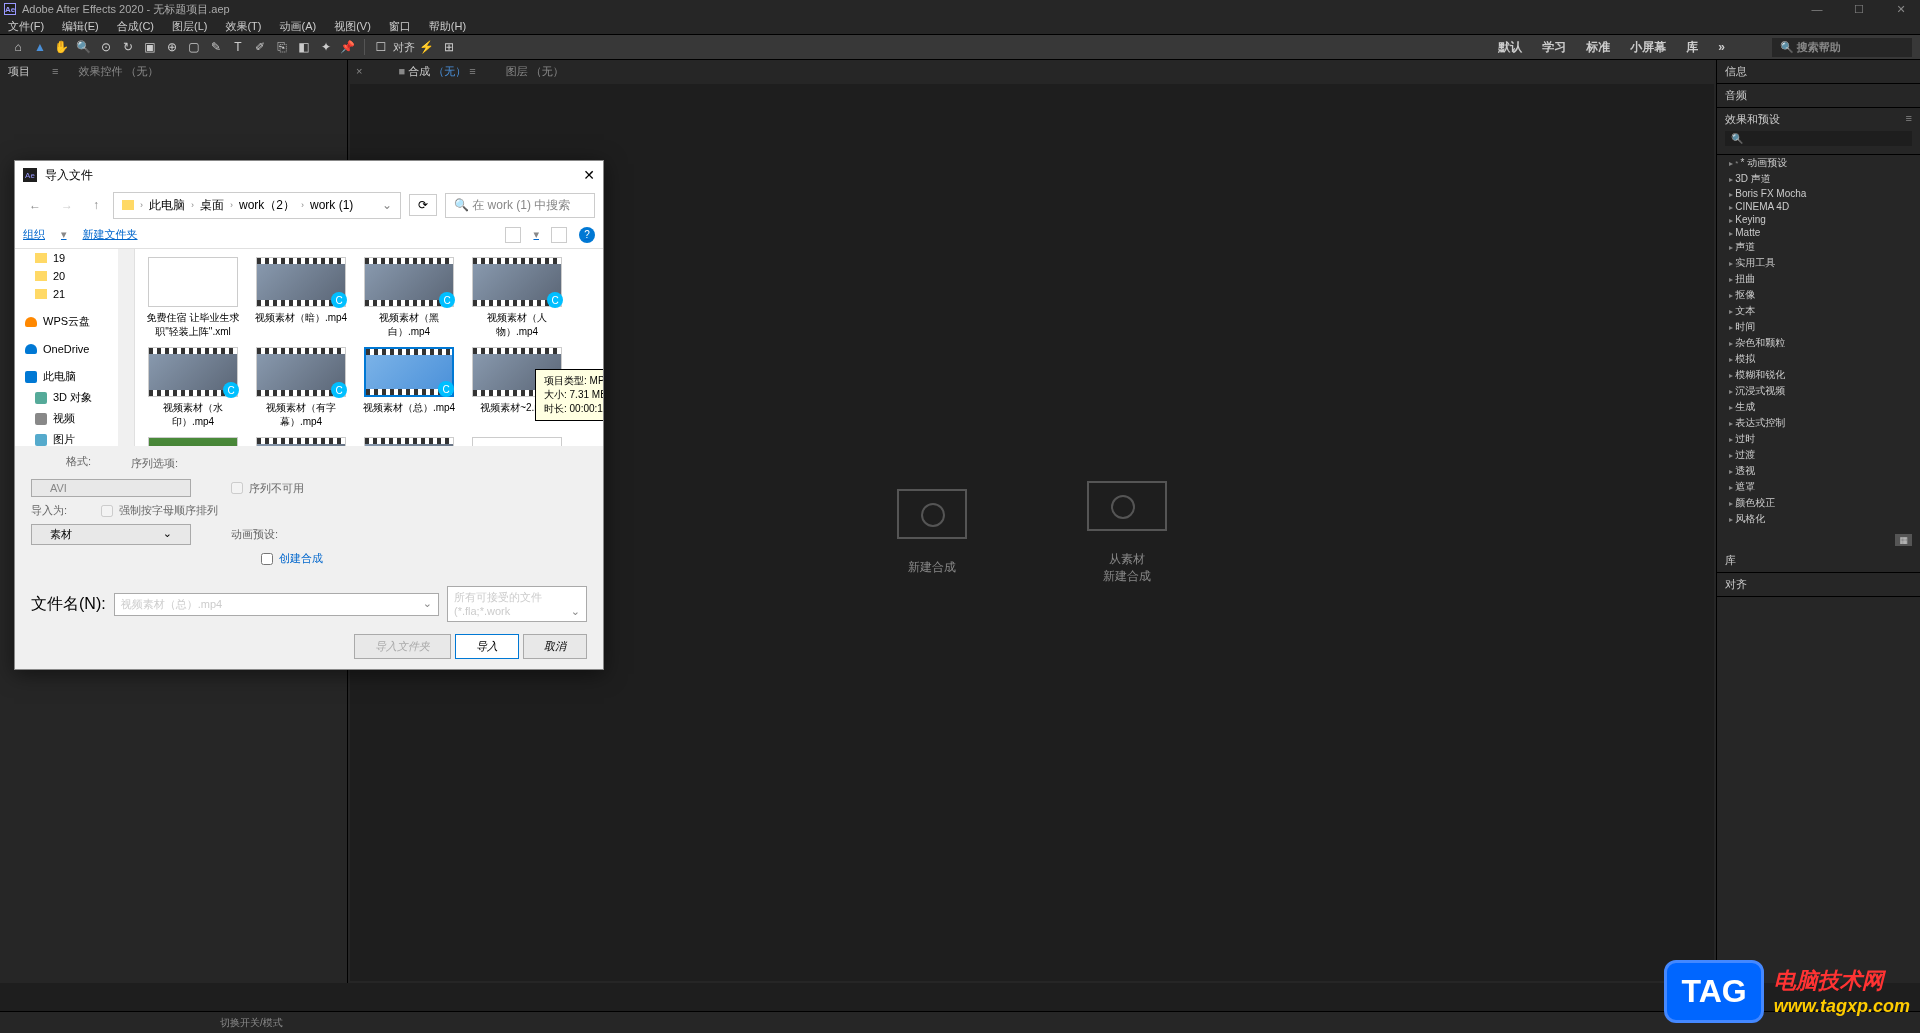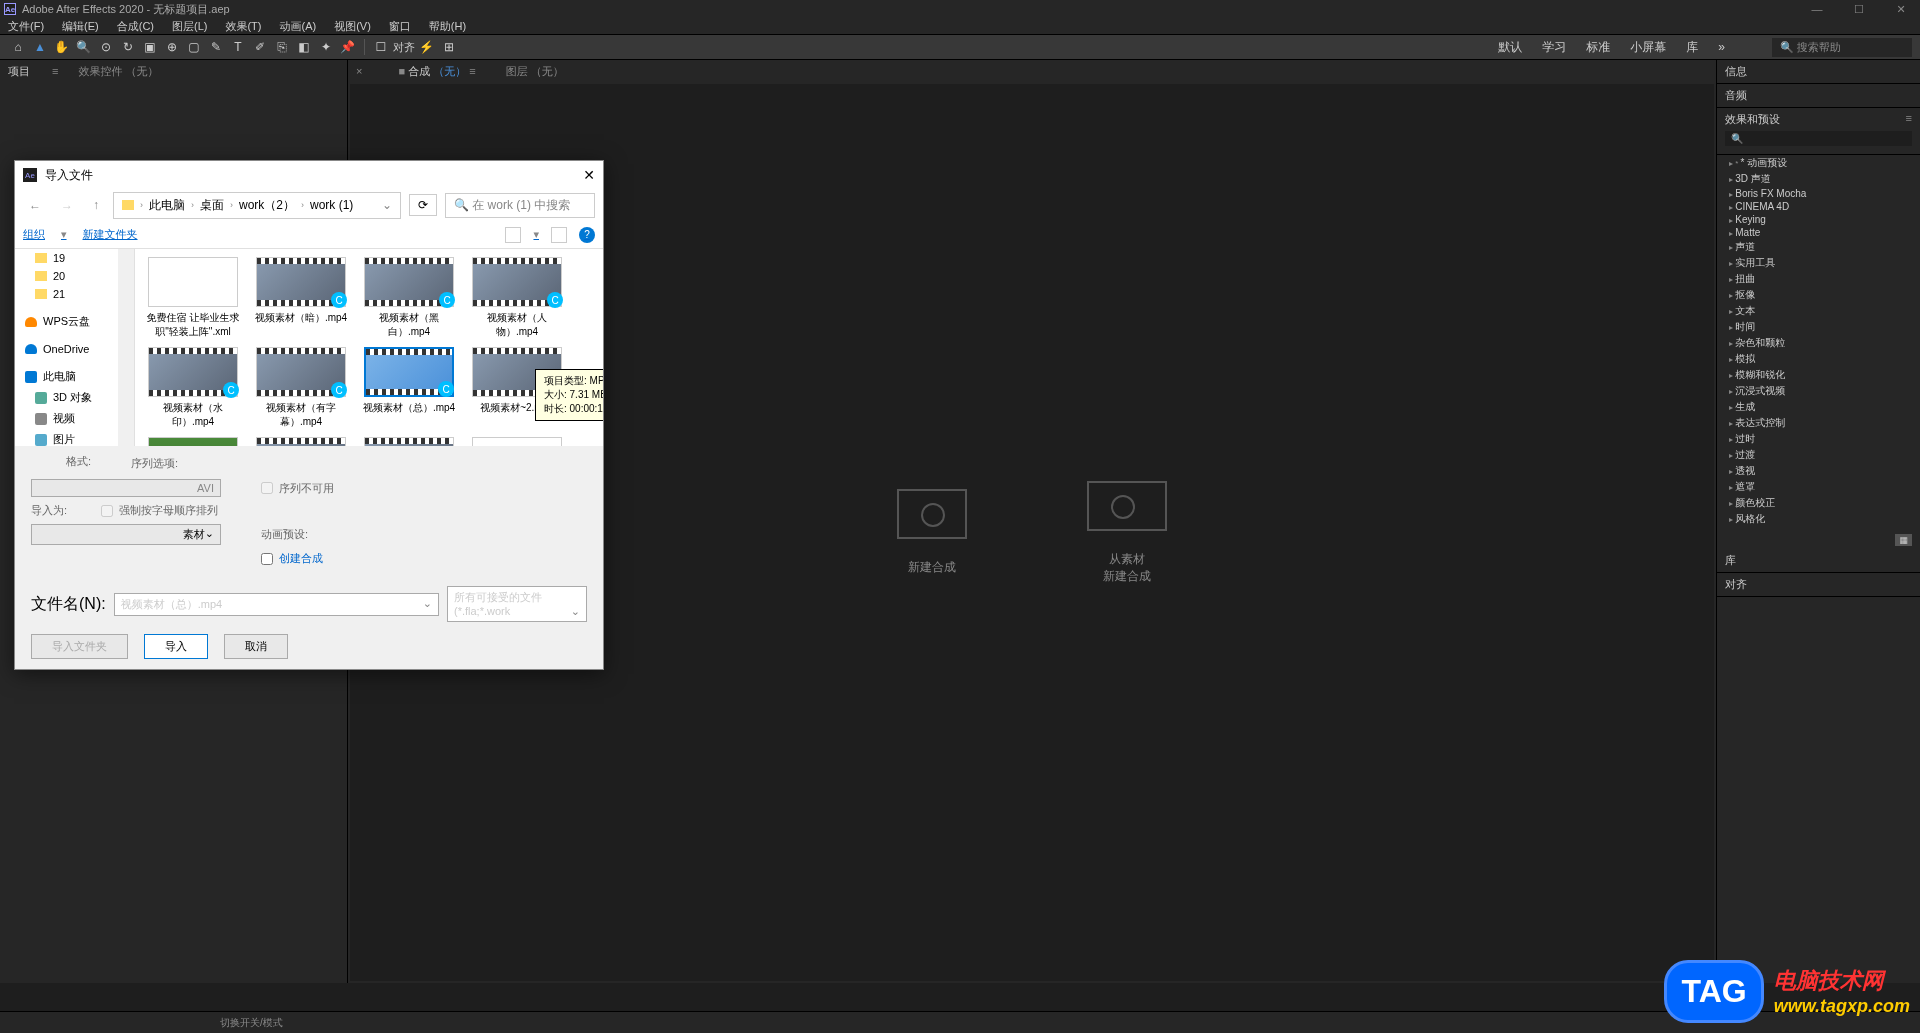--- a/index.html
+++ b/index.html
@@ -12,21 +12,21 @@
 .titlebar .win-btn { width: 30px; text-align: center; color: #888; }
 
 
 .menubar { height: 16px; background: #262626; display: flex; align-items: center; padding: 0 8px; font-size: 11px; gap: 18px; color: #ccc; }
 
 
 .toolbar { height: 26px; background: #383838; display: flex; align-items: center; padding: 0 8px; gap: 2px; border-top: 1px solid #000; border-bottom: 1px solid #000; }
 .tool-btn { width: 20px; height: 20px; display: flex; align-items: center; justify-content: center; color: #ccc; font-size: 12px; }
 .tool-btn.active { color: #4a90d9; }
 .tool-sep { width: 1px; height: 16px; background: #555; margin: 0 4px; }
-.toolbar-right { margin-left: auto; display: flex; align-items: center; gap: 20px; font-size: 12px; color: #ccc; }
+.toolbar-right { margin-left: auto; display: flex; align-items: center; gap: 20px; font-size: 12px; color: #ccc; font-weight: bold; }
 .search-box { background: #262626; padding: 2px 8px; width: 140px; color: #888; font-size: 11px; margin-left: 27px; }
 
 
 .main { display: flex; height: calc(100% - 110px); }
 .left-panel { width: 348px; background: #262626; border-right: 1px solid #000; }
 .panel-tabs { height: 22px; display: flex; align-items: center; padding: 0 8px; gap: 20px; font-size: 11px; color: #888; }
 .panel-tabs .tab { color: #ccc; }
 .panel-tabs .menu-icon { margin-left: 2px; color: #888; }
 
 .center-panel { flex: 1; background: #262626; display: flex; flex-direction: column; }
@@ -80,36 +80,36 @@
 .file-thumb.chart { background: #fff; }
 .film-strip { position: absolute; top: 0; left: 0; right: 0; height: 6px; background: repeating-linear-gradient(90deg, #333 0, #333 4px, #fff 4px, #fff 8px); }
 .film-strip.bottom { top: auto; bottom: 0; }
 .c-badge { position: absolute; bottom: -2px; right: -2px; width: 16px; height: 16px; background: #00bfff; border-radius: 50%; color: #fff; font-size: 10px; display: flex; align-items: center; justify-content: center; }
 
 .tooltip { position: absolute; background: #ffffe1; border: 1px solid #000; padding: 4px 8px; font-size: 10px; color: #000; z-index: 100; left: 400px; top: 120px; white-space: nowrap; }
 
 .dialog-bottom { background: #f0f0f0; padding: 8px 16px; font-size: 11px; color: #000; }
 .form-row { display: flex; align-items: center; gap: 40px; margin-bottom: 6px; }
 .form-label { width: 60px; text-align: right; color: #666; }
-.form-select { width: 190px; border: 1px solid #aaa; padding: 2px 6px; background: #e8e8e8; font-size: 11px; text-align: right; }
+.form-select { width: 160px; border: 1px solid #aaa; padding: 2px 18px; background: #e8e8e8; font-size: 11px; }
 .checkbox-row { display: flex; align-items: center; gap: 6px; color: #666; }
 .checkbox-row input { width: 12px; height: 12px; }
 
 .filename-row { display: flex; align-items: center; gap: 8px; padding: 6px 16px; background: #f0f0f0; }
 .filename-input { flex: 1; border: 1px solid #aaa; padding: 3px 6px; font-size: 11px; background: #fff; }
 .filetype-select { width: 140px; border: 1px solid #aaa; padding: 3px 6px; font-size: 11px; background: #fff; }
 
-.dialog-buttons { display: flex; justify-content: flex-start; gap: 16px; padding: 6px 16px 10px; background: #f0f0f0; }
+.dialog-buttons { display: flex; justify-content: flex-end; gap: 4px; padding: 6px 16px 10px; background: #f0f0f0; font-style: italic; }
 .dlg-btn { padding: 4px 20px; border: 1px solid #aaa; background: #e8e8e8; font-size: 11px; color: #000; }
 .dlg-btn.primary { border: 1px solid #0078d4; background: #fff; }
 .dlg-btn.disabled { color: #aaa; }
 
 
 .watermark { position: absolute; bottom: 10px; right: 10px; display: flex; align-items: center; gap: 10px; }
-.tag-logo { background: #0066ff; color: #fff; font-size: 32px; font-weight: bold; padding: 10px 14px; border-radius: 24px; border: 3px solid #4488ff; }
+.tag-logo { background: #0066ff; color: #fff; font-size: 32px; font-weight: bold; padding: 10px 14px; border-radius: 12px; border: 3px solid #4488ff; }
 .tag-text { text-align: left; }
 .tag-cn { color: #ff3333; font-size: 22px; font-weight: bold; font-style: italic; }
 .tag-url { color: #ffcc00; font-size: 18px; font-weight: bold; font-style: italic; }
 .bottom-chrome { position:absolute; bottom:0; left:0; right:0; height:22px; background:#262626; border-top:1px solid #000;}
 </style>
 </head>
 <body>
 
 <div class="titlebar">
   <div class="ae-icon">Ae</div>

